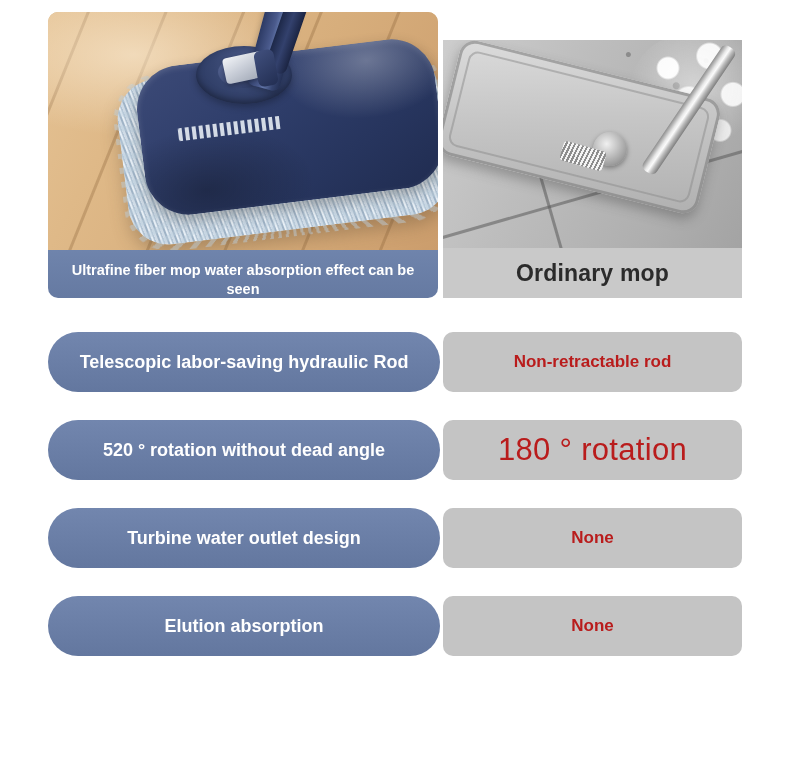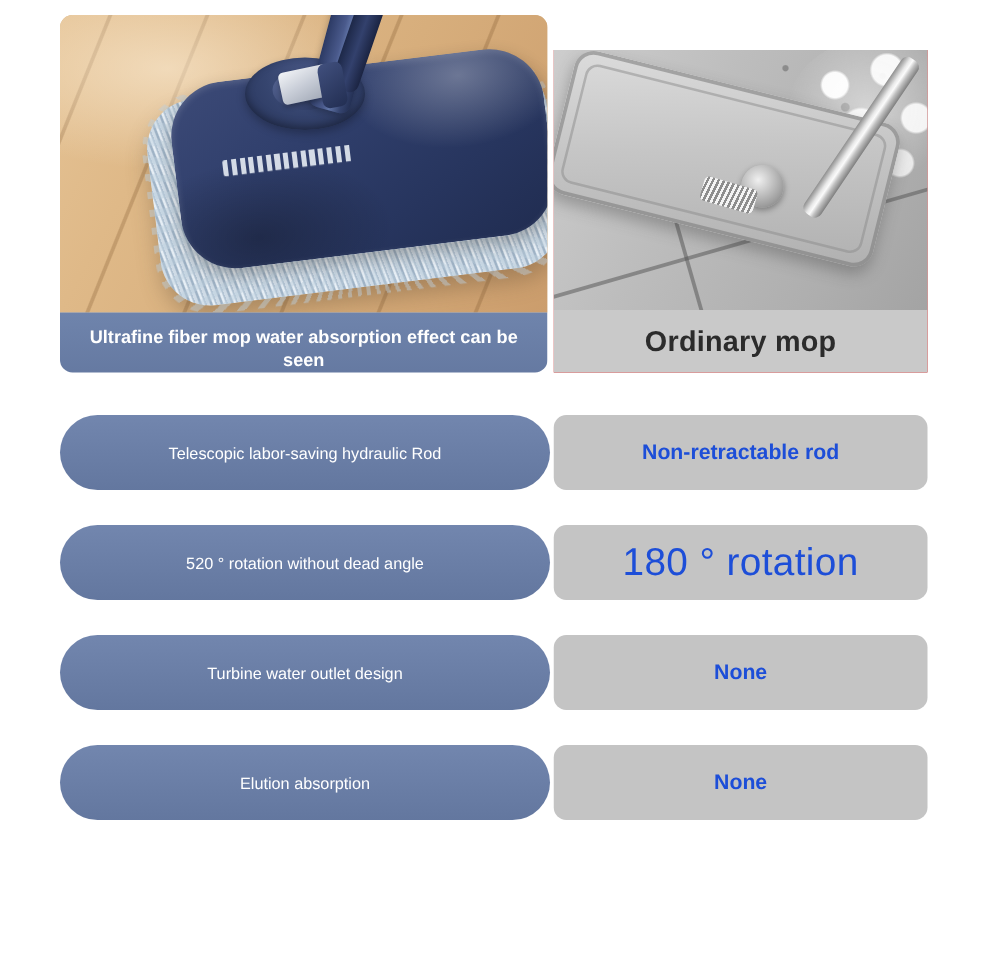--- a/index.html
+++ b/index.html
@@ -198,21 +198,21 @@
   }
 
   
   .panel-right {
     position: absolute;
     left: 443px;
     top: 40px;
     width: 299px;
     height: 258px;
     overflow: hidden;
-    background: #b91c1c;
+    background: #fdba74;
   }
   .photo-right {
     position: absolute;
     left: 0;
     top: 0;
     width: 299px;
     height: 208px;
     overflow: hidden;
     background: #b5b5b5;
     filter: grayscale(100%);
@@ -373,39 +373,39 @@
     position: absolute;
     left: 395px;
     top: 0;
     width: 299px;
     height: 60px;
     background: #c4c4c4;
     border-radius: 10px;
     display: flex;
     align-items: center;
     justify-content: center;
-    color: #1d4ed8;
+    color: #b91c1c;
     text-align: center;
     box-sizing: border-box;
     padding: 0 10px;
   }
   .cell-blue {
     position: absolute;
     left: 0;
     top: 0;
     width: 392px;
     height: 60px;
     background: linear-gradient(180deg, #7286ae 0%, #63779f 100%);
     border-radius: 30px;
     display: flex;
     align-items: center;
     justify-content: center;
     color: #ffffff;
-    font-size: 13px;
-    font-weight: normal;
+    font-size: 18px;
+    font-weight: bold;
     text-align: center;
     box-sizing: border-box;
     padding: 0 18px;
     z-index: 2;
   }
   .val-normal { font-size: 17px; font-weight: bold; }
   .val-large  { font-size: 31px; font-weight: normal; letter-spacing: .3px; }
 </style>
 </head>
 <body>

